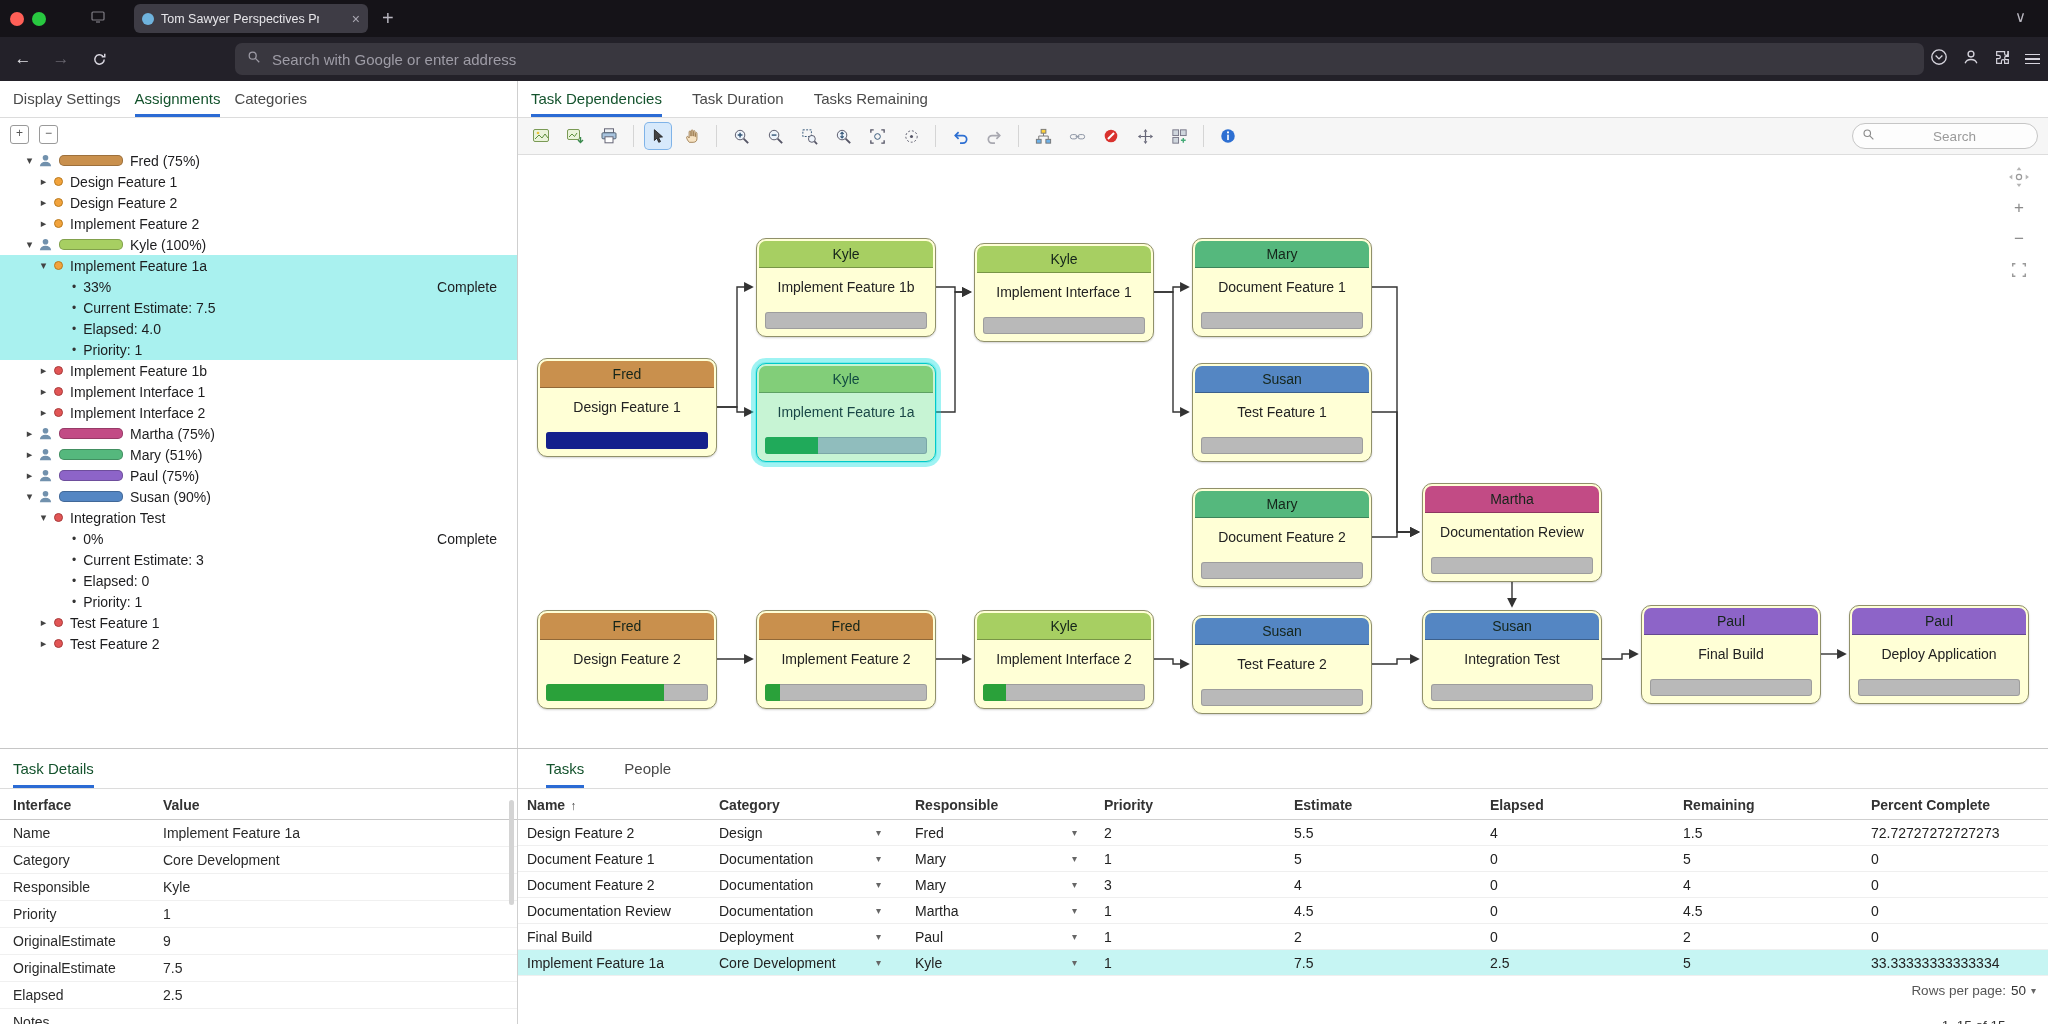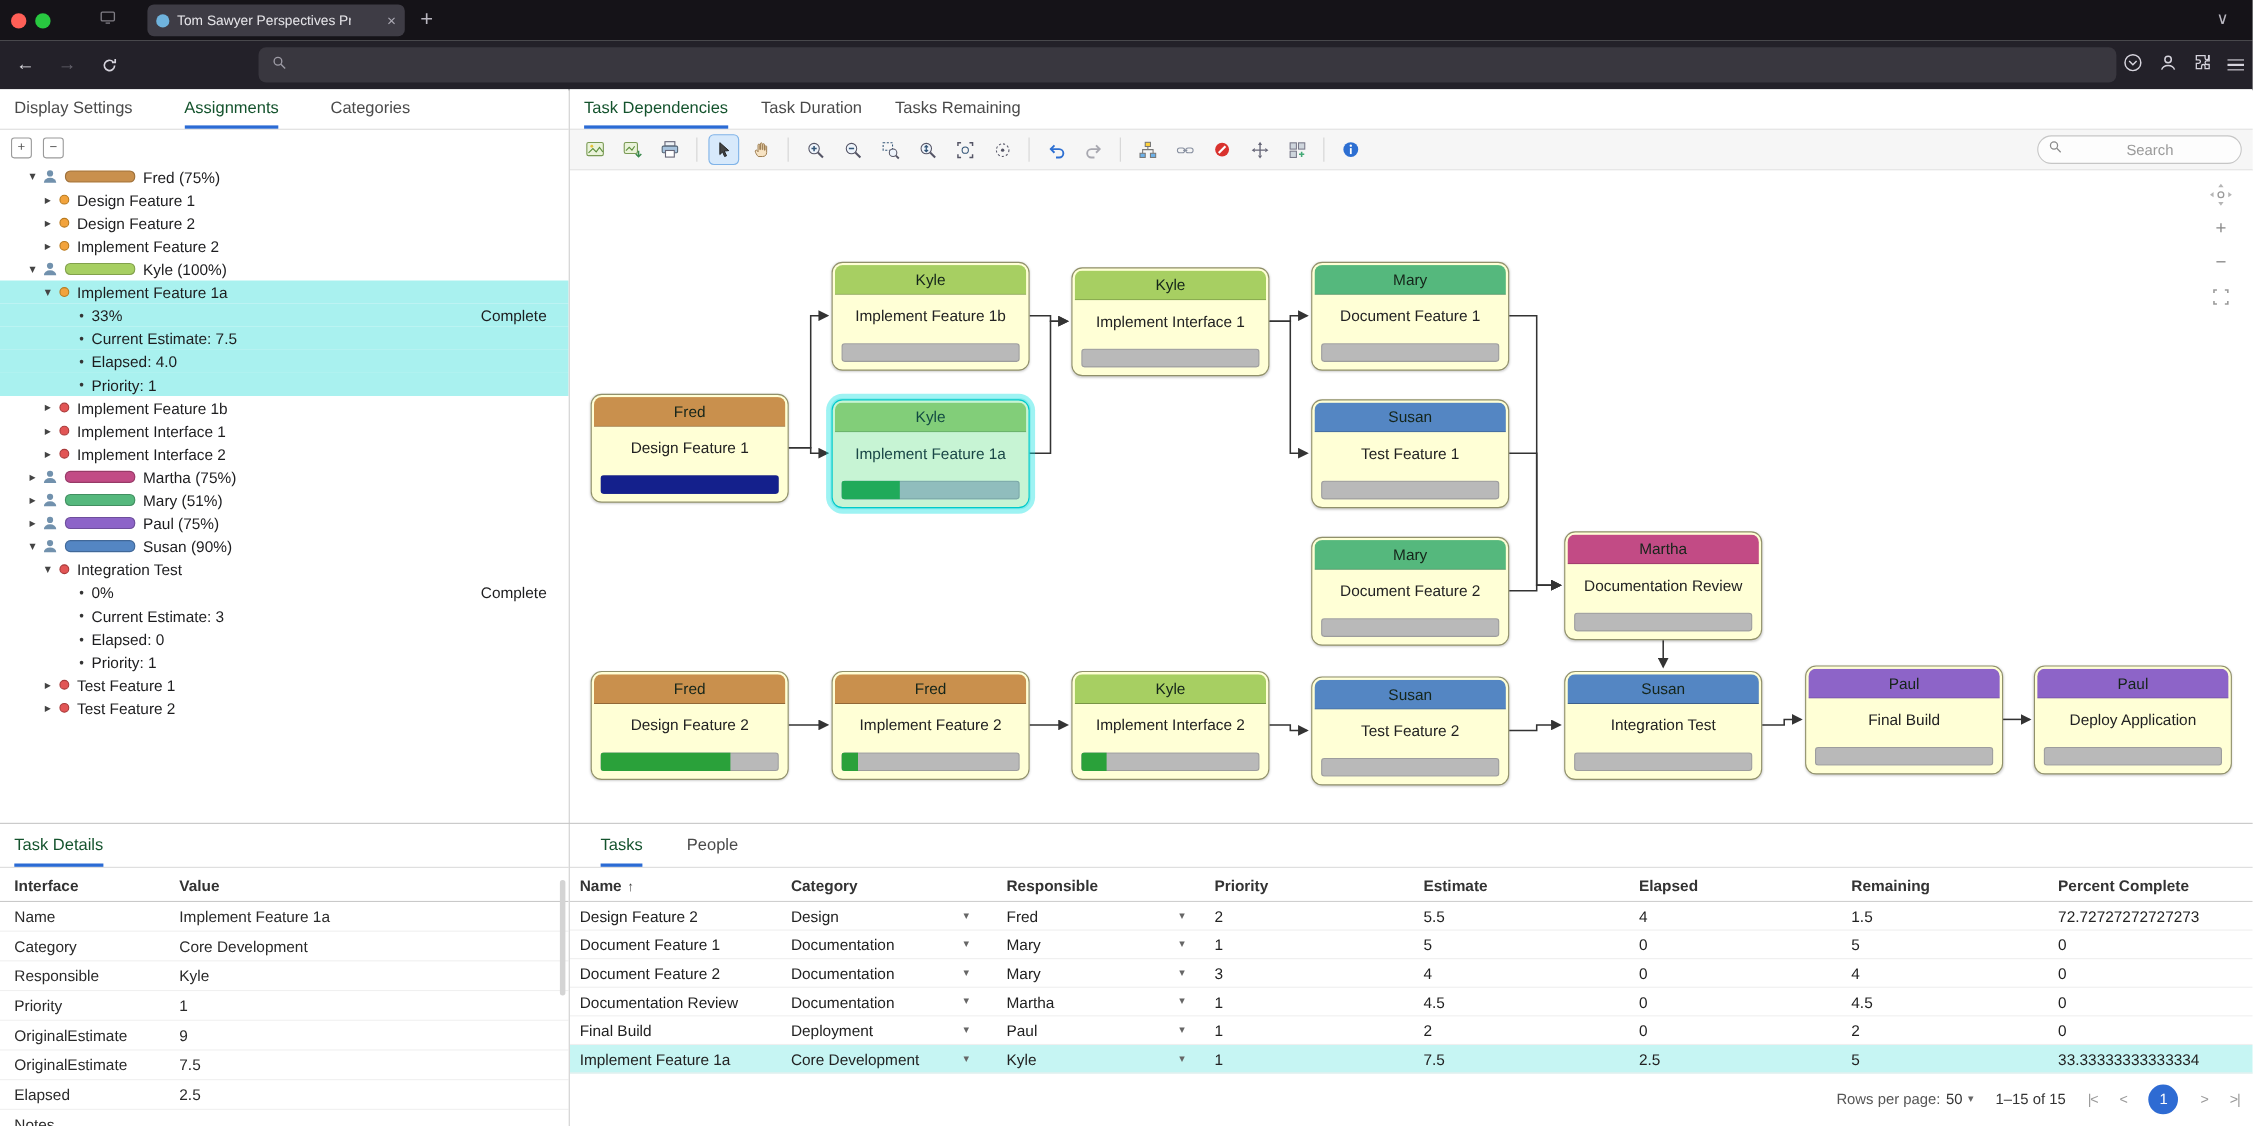--- a/index.html
+++ b/index.html
@@ -27,21 +27,21 @@
   .burger span{display:block;width:15px;height:1.6px;background:#d6d4dd;margin:3px 0;}
 
   
   #vdiv{position:absolute;left:517px;top:81px;bottom:0;width:1px;background:#cfcfcf;z-index:5;}
   #hdiv{position:absolute;left:0;right:0;top:748px;height:1px;background:#c6c6c6;z-index:5;}
 
   .tabbar{position:absolute;height:37px;display:flex;align-items:stretch;border-bottom:1px solid #dcdcdc;background:#fff;box-sizing:border-box;}
   .ptab{display:flex;align-items:center;font-size:15px;color:#4a4a4a;border-bottom:3px solid transparent;box-sizing:border-box;padding-top:2px;}
   .ptab.active{color:#14532d;border-bottom-color:#2b6bd4;}
 
-  #ltabs{left:0;top:81px;width:517px;padding-left:13px;gap:47px;}
+  #ltabs{left:0;top:81px;width:517px;padding-left:13px;gap:14px;}
   #rtabs{left:518px;top:81px;right:0;padding-left:13px;gap:30px;}
   #lbtabs{left:0;top:749px;width:517px;padding-left:13px;gap:30px;height:40px;}
   #rbtabs{left:518px;top:749px;right:0;padding-left:28px;gap:40px;height:40px;}
 
   
   #treebar{position:absolute;left:0;top:118px;width:517px;height:32px;display:flex;align-items:center;gap:10px;padding-left:10px;box-sizing:border-box;}
   .mini{width:17px;height:17px;border:1px solid #9a9a9a;border-radius:3px;color:#555;font-size:12px;line-height:15px;text-align:center;background:#fff;}
   #tree{position:absolute;left:0;top:150px;width:517px;bottom:276px;overflow:hidden;}
   .trow{height:21px;display:flex;align-items:center;font-size:14px;color:#1d1d1f;position:relative;}
   .trow.person{padding-left:22px;}
@@ -87,21 +87,21 @@
   #dscroll{position:absolute;left:509px;top:800px;width:5px;height:105px;background:#d4d4d4;border-radius:3px;}
 
   
   #taskstable{position:absolute;left:518px;top:791px;right:0;bottom:0;overflow:hidden;--tcols:192px 196px 189px 190px 196px 193px 188px 1fr;}
   .ttrow{display:grid;grid-template-columns:var(--tcols);align-items:center;height:25px;border-bottom:1px solid #efefef;font-size:14px;color:#222;padding-left:9px;}
   .ttrow.head{height:28px;font-weight:bold;border-bottom:1px solid #cfcfcf;color:#333;}
   .ttrow.sel{background:#c6f5f3;}
   .cwrap{display:flex;align-items:center;justify-content:space-between;width:162px;}
   .car{font-size:10px;color:#666;}
   .sorticon{font-size:12px;color:#444;margin-left:5px;font-weight:normal;}
-  #pager{position:absolute;right:12px;top:983px;height:32px;display:flex;align-items:center;gap:20px;font-size:13.5px;color:#555;}
+  #pager{position:absolute;right:12px;top:983px;height:32px;display:flex;align-items:center;gap:20px;font-size:13.5px;color:#555;flex-direction:column;}
   .pnav{color:#9a9a9a;font-size:13px;letter-spacing:-1px;}
   #pcur{width:27px;height:27px;border-radius:50%;background:#2e6bd3;color:#fff;display:flex;align-items:center;justify-content:center;font-size:13.5px;}
   #rpp{display:flex;align-items:center;gap:5px;color:#333;}
 </style>
 </head>
 <body>
 
 <div id="titlebar">
   <span class="tlight" style="background:#ff5f57;"></span>
   <span class="tlight" style="background:#28c840;margin-left:8px;"></span>
@@ -129,20 +129,21 @@
         <path d="M13.6 1.8 v3.2 h-3.2" fill="none" stroke="#d6d4dd" stroke-width="1.6"></path>
       </svg>
   </span>
   <div id="urlbar">
     <span>
       <svg width="14" height="14" viewBox="0 0 16 16">
           <circle cx="6.5" cy="6.5" r="4" fill="none" stroke="#9e9ca6" stroke-width="1.4"></circle>
           <path d="M9.6 9.6 L14 14" stroke="#9e9ca6" stroke-width="1.4"></path>
         </svg>
     </span>
+    <input placeholder="Search with Google or enter address" style="">
   </div>
   <div id="nav-right">
     <span>
       <svg width="18" height="18" viewBox="0 0 16 16">
           <circle cx="8" cy="8" r="6.4" fill="none" stroke="#d6d4dd" stroke-width="1.2"></circle>
           <path d="M5 6.7 l3 3 3-3" fill="none" stroke="#d6d4dd" stroke-width="1.2"></path>
         </svg>
     </span>
     <span>
       <svg width="18" height="18" viewBox="0 0 16 16">

